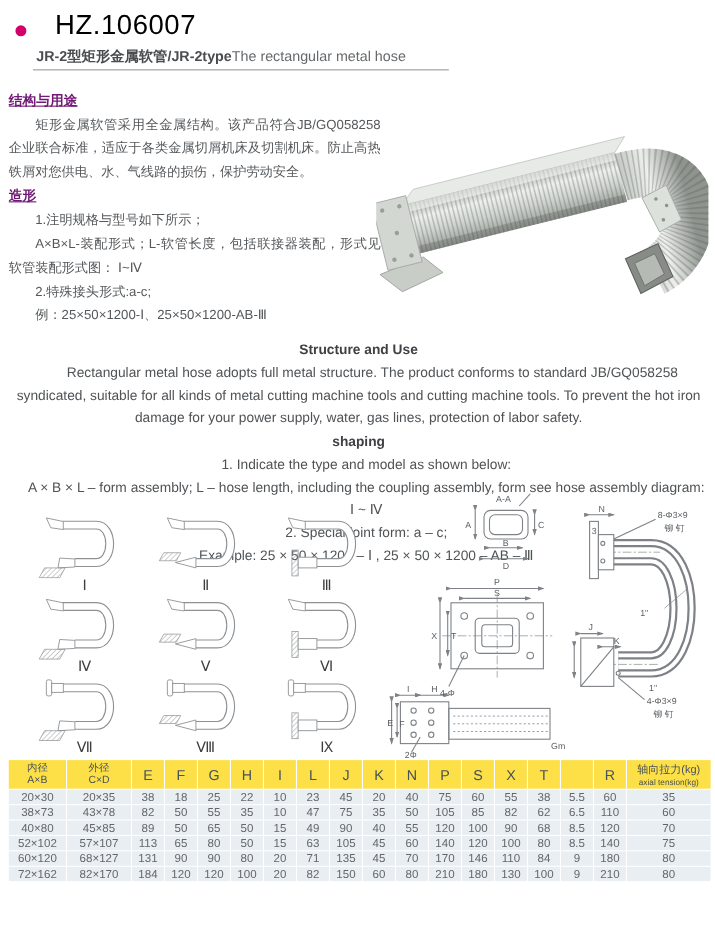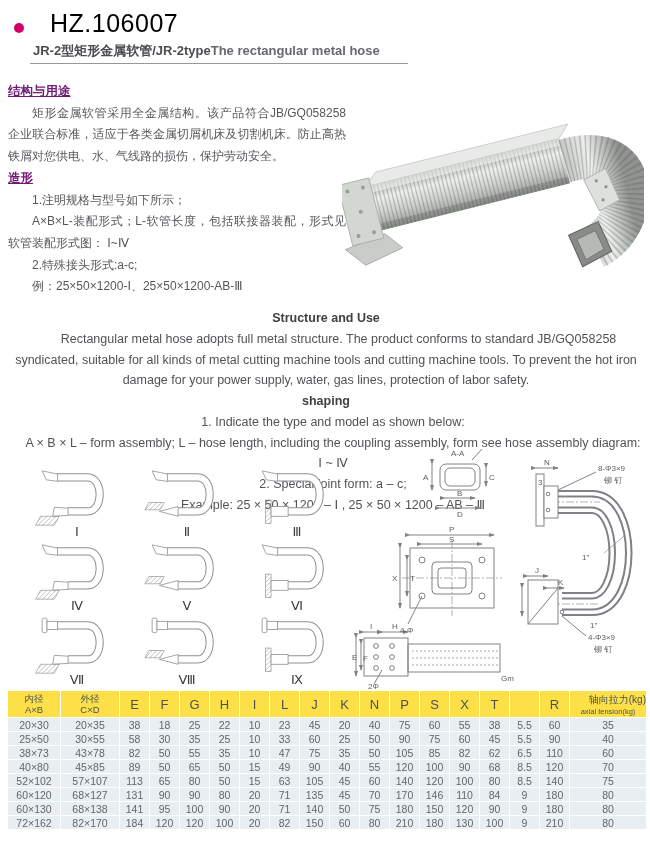--- a/index.html
+++ b/index.html
@@ -7,21 +7,21 @@
     width:650px;height:852px;position:relative;background:#ffffff;
     font-family:"Liberation Sans","DejaVu Sans",sans-serif;
     color:#55585b;overflow:hidden;
   }
   
   .header{position:absolute;left:0;top:6px;width:650px;}
   .bullet{position:absolute;left:14px;top:17px;width:10px;height:10px;border-radius:50%;background:#d4006a;}
   .title{position:absolute;left:31px;top:3px;font-size:25px;font-weight:normal;color:#000000;letter-spacing:.5px;margin-left:19px;}
   .subtitle{position:absolute;left:33px;top:36px;font-size:13px;white-space:nowrap;}
   .sub-zh,.sub-type{font-weight:bold;color:#4a4c4f;}
-  .sub-en{font-weight:bold;color:#66696c;}
+  .sub-en{font-weight:normal;color:#66696c;}
   .rule{position:absolute;left:30px;top:57px;width:378px;height:1px;background:#96999c;}
 
   
   .zh{position:absolute;left:8px;top:80px;width:338px;font-size:12px;line-height:1.8;color:#55585b;text-align:justify;}
   .zh .head{font-weight:bold;color:#701a75;font-size:12.5px;text-decoration:underline;}
   .zh p{margin:0;}
   .zh .ind{text-indent:2em;}
 
   
   .photo{position:absolute;left:342px;top:66px;width:302px;height:222px;}
@@ -51,21 +51,21 @@
   .tech text{font-size:8px;fill:#5a5e62;}
 
   
   .spec{position:absolute;left:7px;top:690px;width:636px;}
   table{border-collapse:separate;border-spacing:1px;width:636px;table-layout:fixed;}
   th,td{background:#e9eef3;text-align:center;color:#63676b;font-size:10.5px;
         height:13px;padding:0;overflow:hidden;white-space:nowrap;font-weight:normal;}
   thead th{background:#fde047;color:#47525a;height:26px;}
   th.two{font-size:9.5px;line-height:1.2;}
   th.dim{font-size:13px;}
-  th.last .l1{font-size:10px;text-align:right;}
+  th.last .l1{font-size:10px;}
   th.last .l2{font-size:7.5px;}
 </style>
 </head>
 <body>
 
 <div class="header">
   <span class="bullet"></span>
   <div class="title">HZ.106007</div>
   <div class="subtitle">
     <span class="sub-zh">JR-2型矩形金属软管/</span><span class="sub-type">JR-2type</span><span class="sub-en">The rectangular metal hose</span>
@@ -584,40 +584,20 @@
           <td>45</td>
           <td>20</td>
           <td>40</td>
           <td>75</td>
           <td>60</td>
           <td>55</td>
           <td>38</td>
           <td>5.5</td>
           <td>60</td>
           <td>35</td>
-        </tr>
-        <tr>
-          <td>25×50</td>
-          <td>30×55</td>
-          <td>58</td>
-          <td>30</td>
-          <td>35</td>
-          <td>25</td>
-          <td>10</td>
-          <td>33</td>
-          <td>60</td>
-          <td>25</td>
-          <td>50</td>
-          <td>90</td>
-          <td>75</td>
-          <td>60</td>
-          <td>45</td>
-          <td>5.5</td>
-          <td>90</td>
-          <td>40</td>
         </tr>
         <tr>
           <td>38×73</td>
           <td>43×78</td>
           <td>82</td>
           <td>50</td>
           <td>55</td>
           <td>35</td>
           <td>10</td>
           <td>47</td>
@@ -686,40 +666,20 @@
           <td>70</td>
           <td>170</td>
           <td>146</td>
           <td>110</td>
           <td>84</td>
           <td>9</td>
           <td>180</td>
           <td>80</td>
         </tr>
         <tr>
-          <td>60×130</td>
-          <td>68×138</td>
-          <td>141</td>
-          <td>95</td>
-          <td>100</td>
-          <td>90</td>
-          <td>20</td>
-          <td>71</td>
-          <td>140</td>
-          <td>50</td>
-          <td>75</td>
-          <td>180</td>
-          <td>150</td>
-          <td>120</td>
-          <td>90</td>
-          <td>9</td>
-          <td>180</td>
-          <td>80</td>
-        </tr>
-        <tr>
           <td>72×162</td>
           <td>82×170</td>
           <td>184</td>
           <td>120</td>
           <td>120</td>
           <td>100</td>
           <td>20</td>
           <td>82</td>
           <td>150</td>
           <td>60</td>

